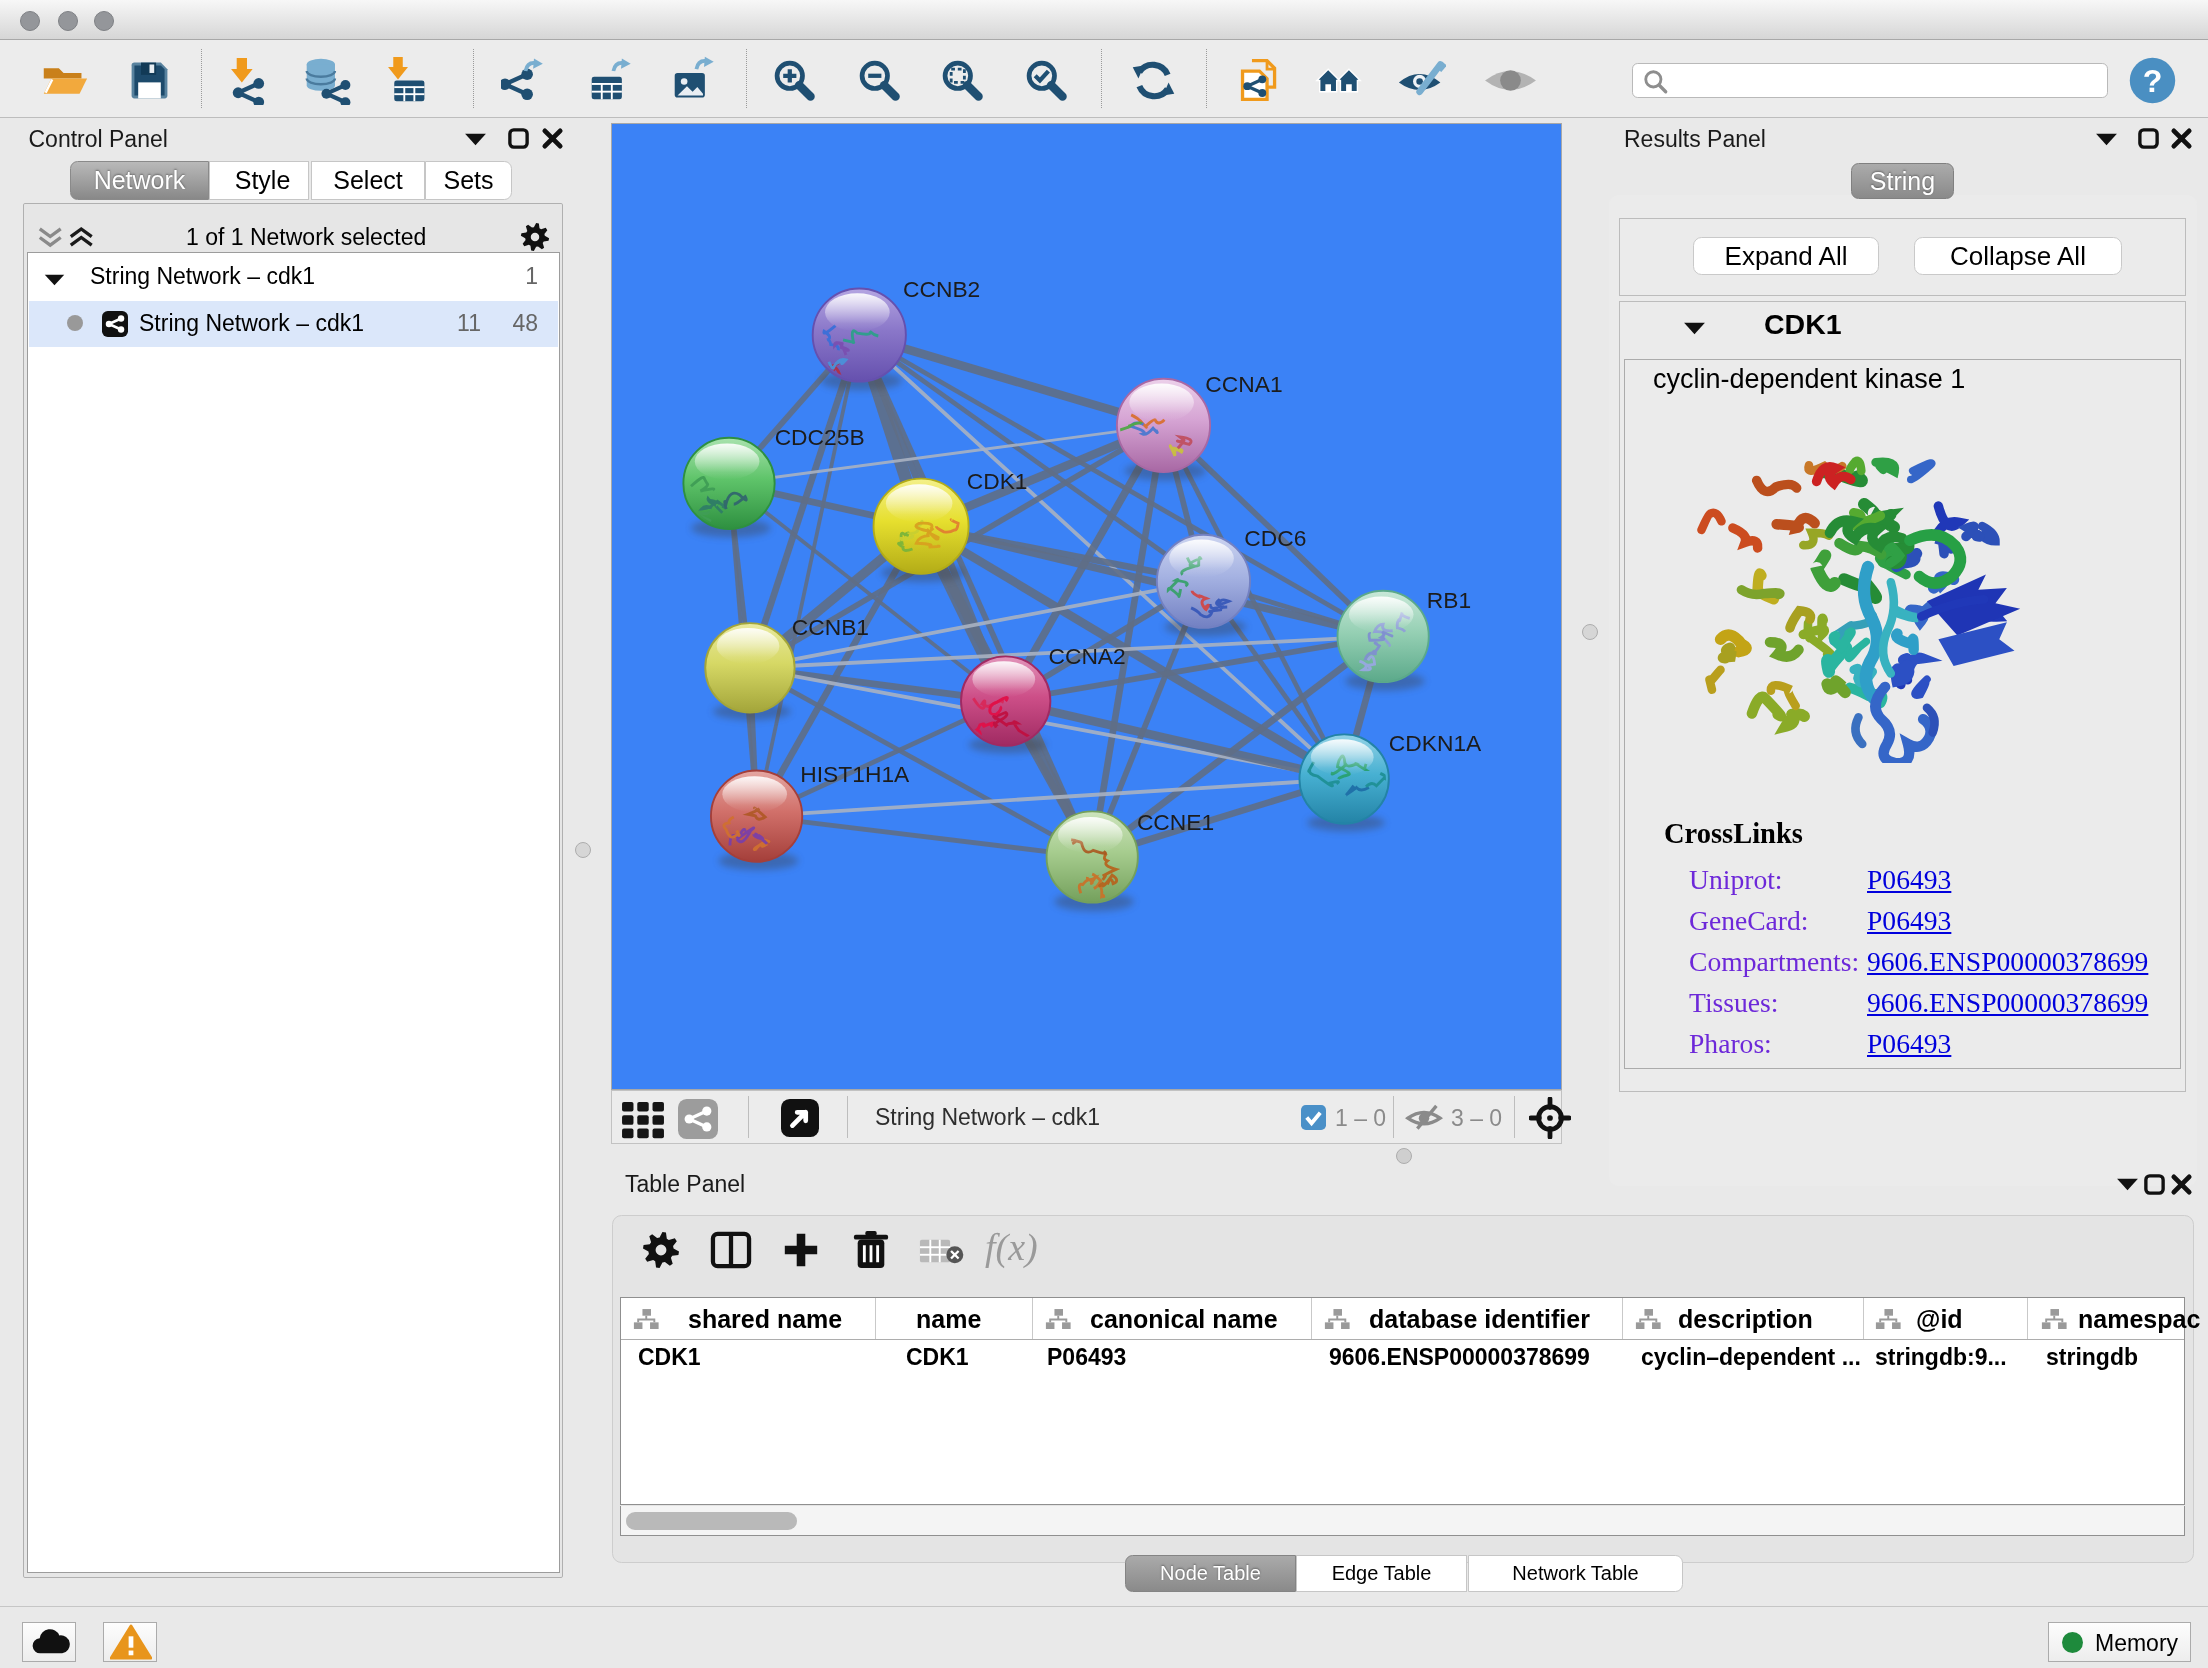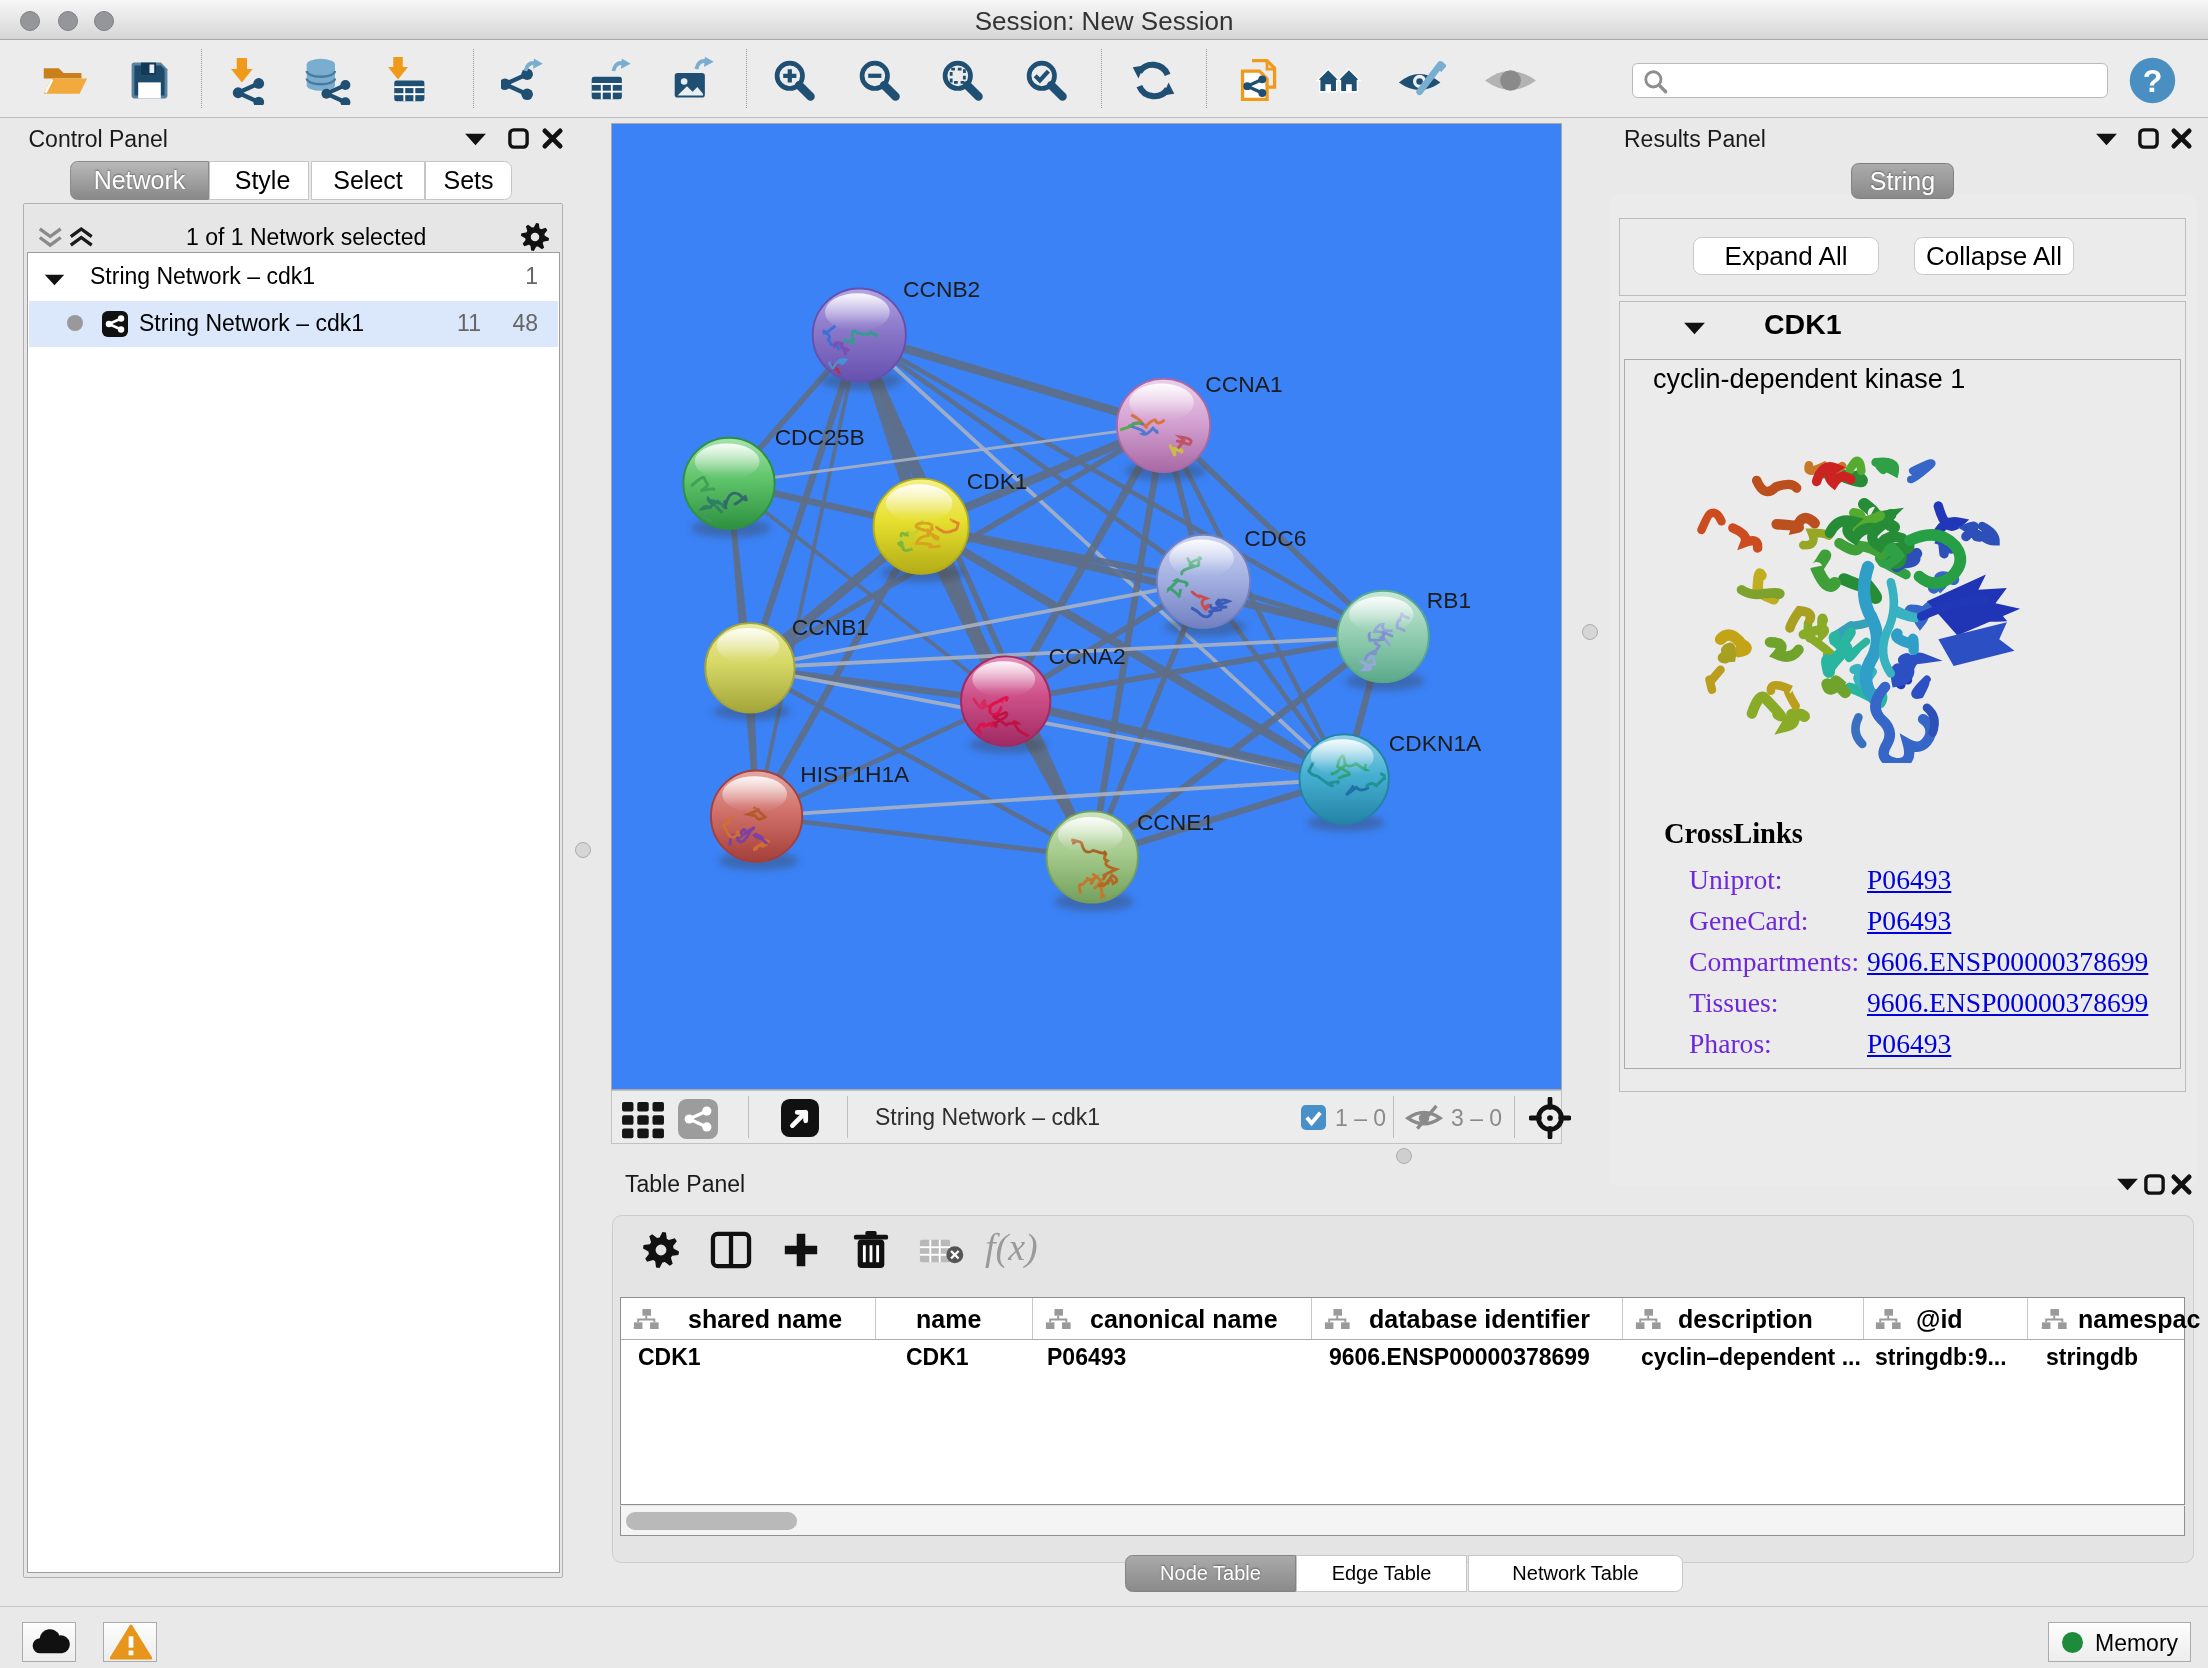--- a/index.html
+++ b/index.html
@@ -59,21 +59,20 @@
 #statusbar{position:absolute;left:0;top:1606px;width:2208px;height:62px;background:#e9e9e9;
  border-top:1px solid #c6c6c6;box-sizing:border-box;}
 .sbtn{position:absolute;top:1622px;width:54px;height:40px;background:linear-gradient(#fdfdfd,#ededed);
  border:1px solid #ababab;box-sizing:border-box;}
 </style></head>
 <body>
 <div id="titlebar">
  <div class="tl" style="left:20px"></div>
  <div class="tl" style="left:58px"></div>
  <div class="tl" style="left:94px"></div>
- <div id="title">Session: New Session</div>
 </div>
 <div id="toolbar"></div>
 <div class="abs" style="left:40px;top:56px;"><svg width="49" height="49" viewBox="0 0 52 52" style="">
       <path d="M4 40 L4 13 L20 13 L25 18 L44 18 L44 24 L4 24 Z" fill="#c9801a"></path>
       <path d="M4 40 L12 24 L50 24 L42 40 Z" fill="#f2a93d"></path>
       <path d="M13 25 L6 39" stroke="#fff" stroke-width="2.5"></path>
     </svg></div>
 <div class="abs" style="left:125px;top:56px;"><svg width="49" height="49" viewBox="0 0 52 52" style="">
       <path d="M7 10 a3 3 0 0 1 3-3 H38 L45 14 V42 a3 3 0 0 1 -3 3 H10 a3 3 0 0 1 -3-3 Z" fill="#58829e"></path>
       <path d="M10 10 h28 l4 4 v28 h-32 z" fill="#1d4a6b"></path>
@@ -576,21 +575,21 @@
 <div class="abs" style="left:2137px;top:127px;"><svg width="23" height="23" viewBox="0 0 24 24" style="">
       <rect x="3" y="3" width="18" height="18" rx="4" fill="none" stroke="#111" stroke-width="3.5"></rect>
     </svg></div>
 <div class="abs" style="left:2170px;top:127px;"><svg width="23" height="23" viewBox="0 0 24 24" style="">
       <path d="M4 4 L20 20 M20 4 L4 20" stroke="#111" stroke-width="5" stroke-linecap="round"></path>
     </svg></div>
 <div id="rp-outer"></div>
 <div id="stringtab">String</div>
 <div id="rp-box1"></div>
 <div class="btn" style="left:1693px;top:237px;width:186px;height:38px;line-height:36px;">Expand All</div>
-<div class="btn" style="left:1914px;top:237px;width:160px;height:38px;line-height:36px;">Collapse All</div>
+<div class="btn" style="left:1914px;top:237px;width:208px;height:38px;line-height:36px;">Collapse All</div>
 <div id="rp-box2"></div>
 <div class="abs" style="left:1682px;top:320px;"><svg width="25" height="17" viewBox="0 0 26 18" style="">
       <path d="M2 3 L13 15 L24 3 Z" fill="#111"></path>
     </svg></div>
 <div class="abs" style="left:1764px;top:308px;font-size:28.5px;font-weight:bold;color:#000;">CDK1</div>
 <div id="rp-inner"></div>
 <div class="abs" style="left:1653px;top:364px;font-size:27px;color:#000;">cyclin-dependent kinase 1</div>
 <div class="abs" style="left:1672px;top:449px;"><svg width="352" height="314" viewBox="0 0 370 330">
       <path d="M222 22 q-12 -11 12 2 q3 -13 -20 -10" stroke="#2fa045" stroke-width="9" fill="none" stroke-linecap="round"></path>
       <path d="M211 175 q3 9 -24 11 q6 -4 -17 16" stroke="#35a0b8" stroke-width="9" fill="none" stroke-linecap="round"></path>

